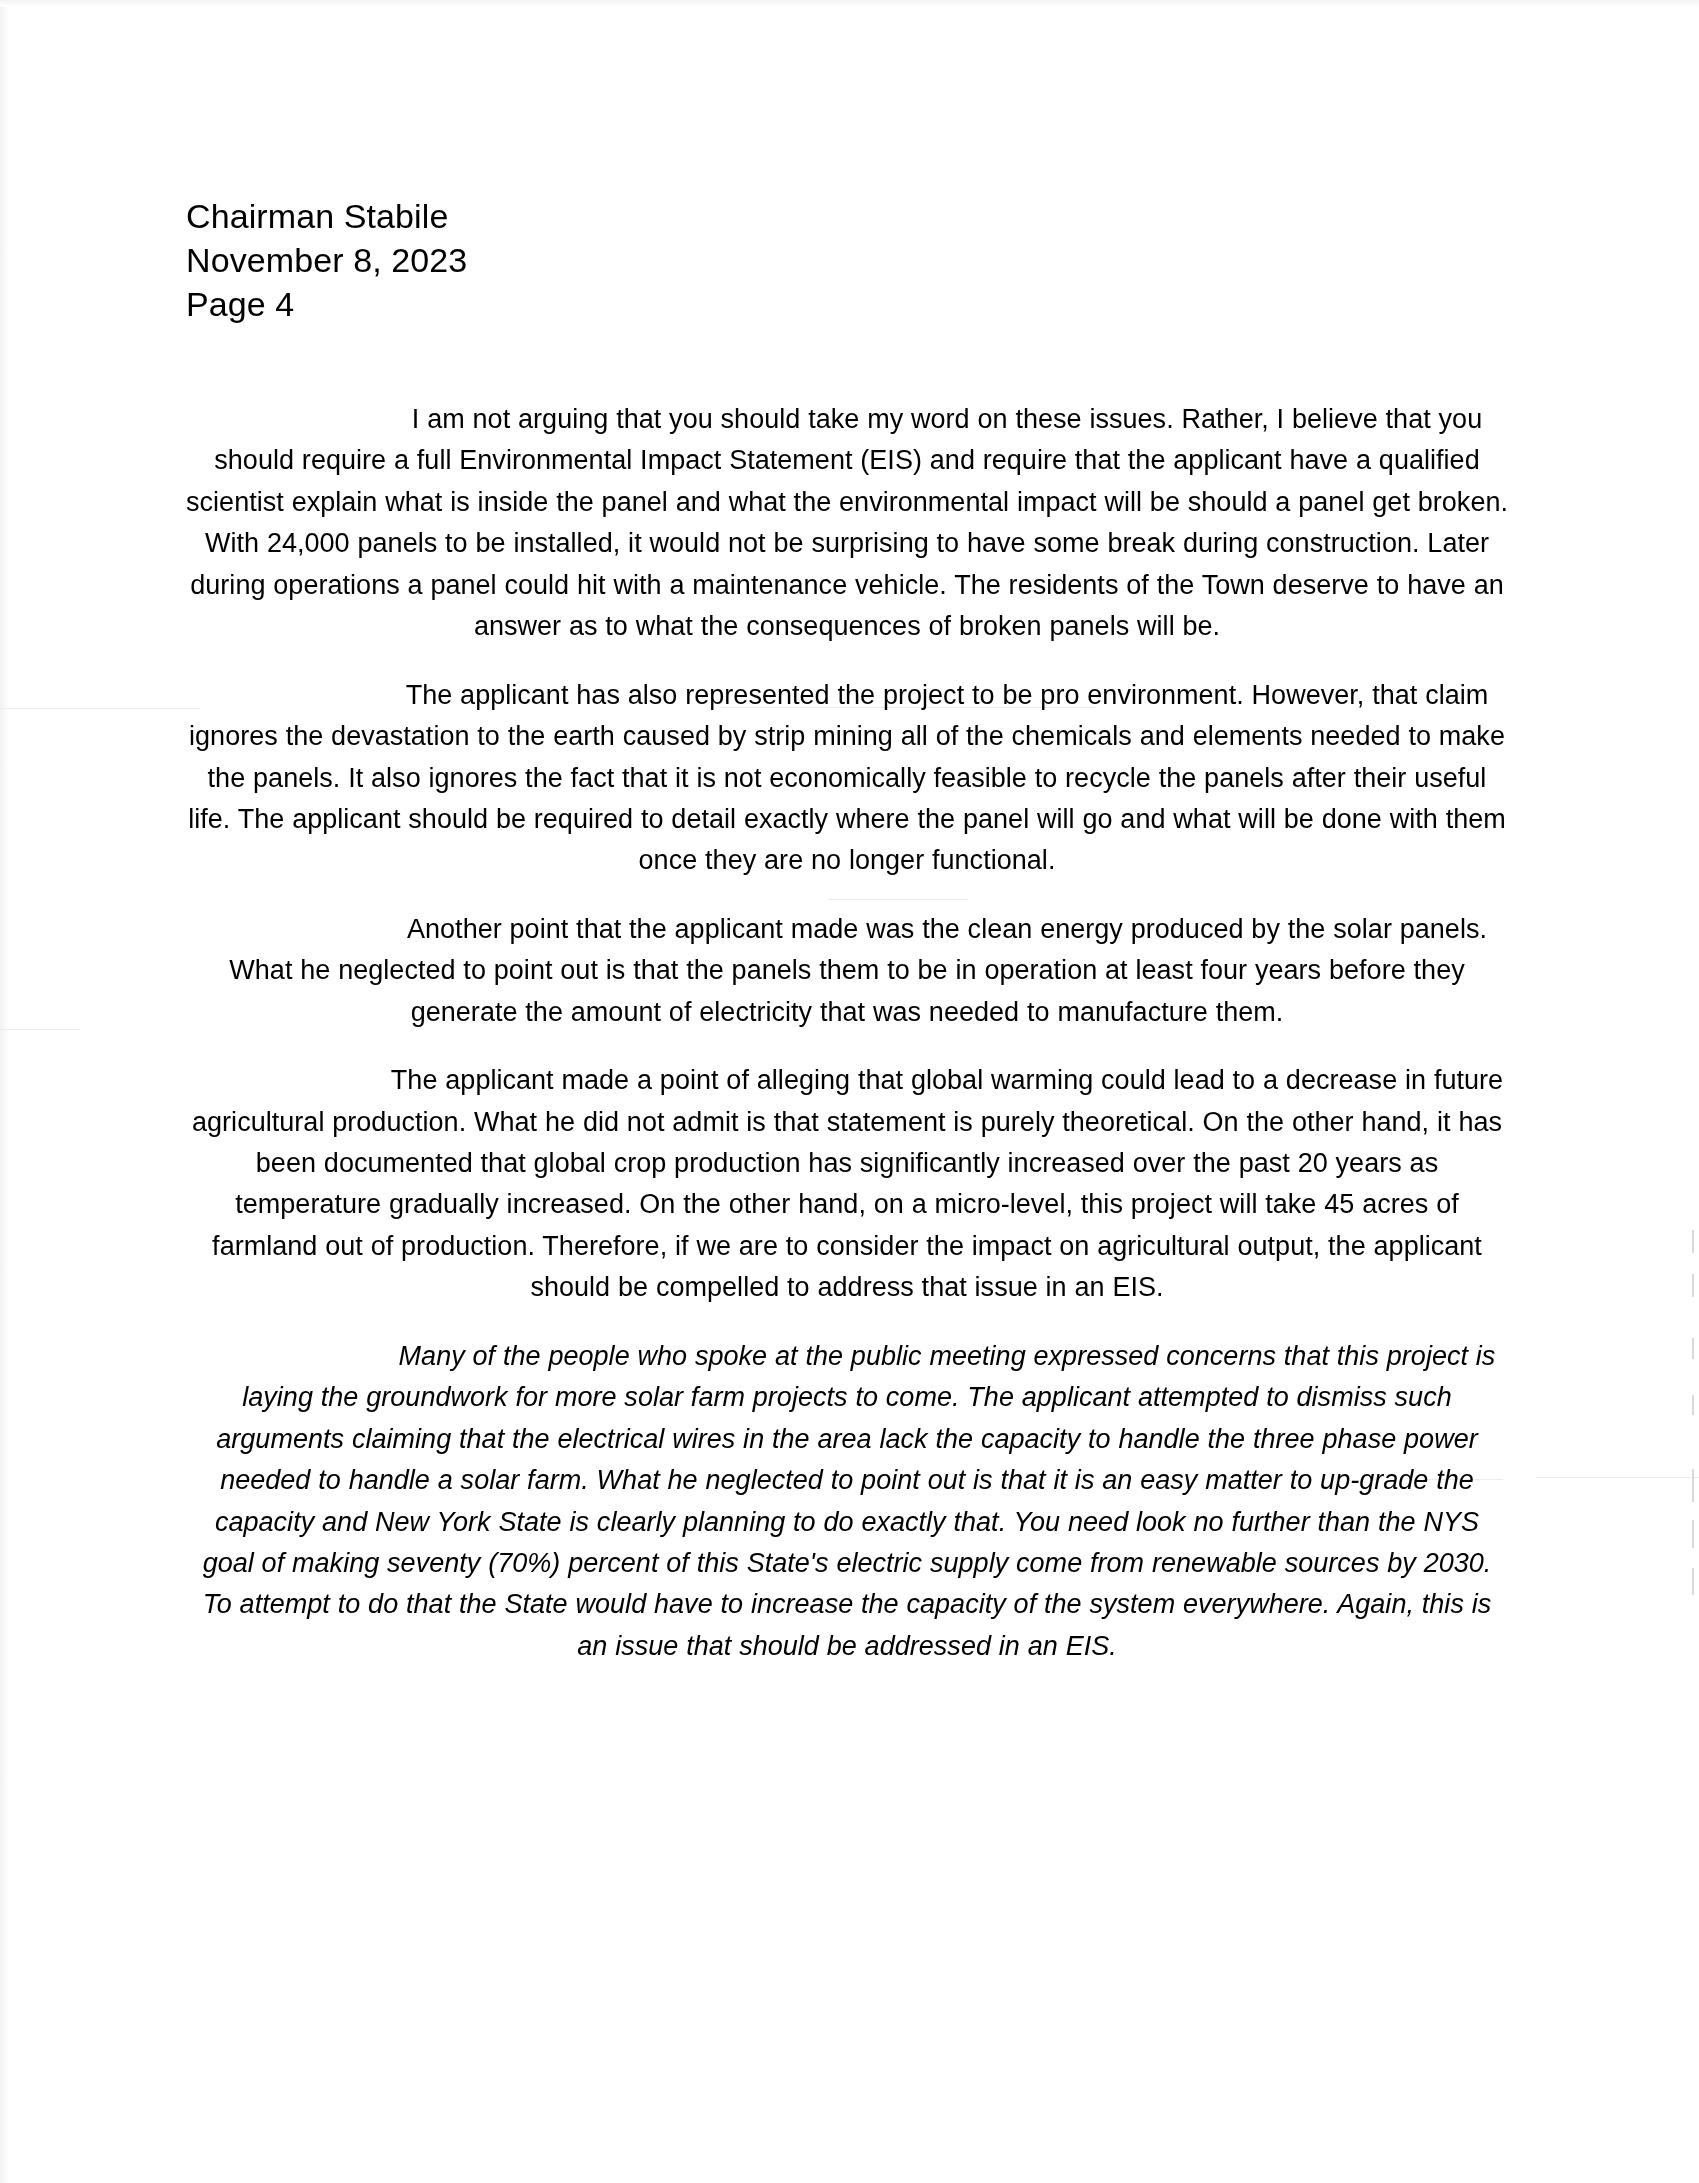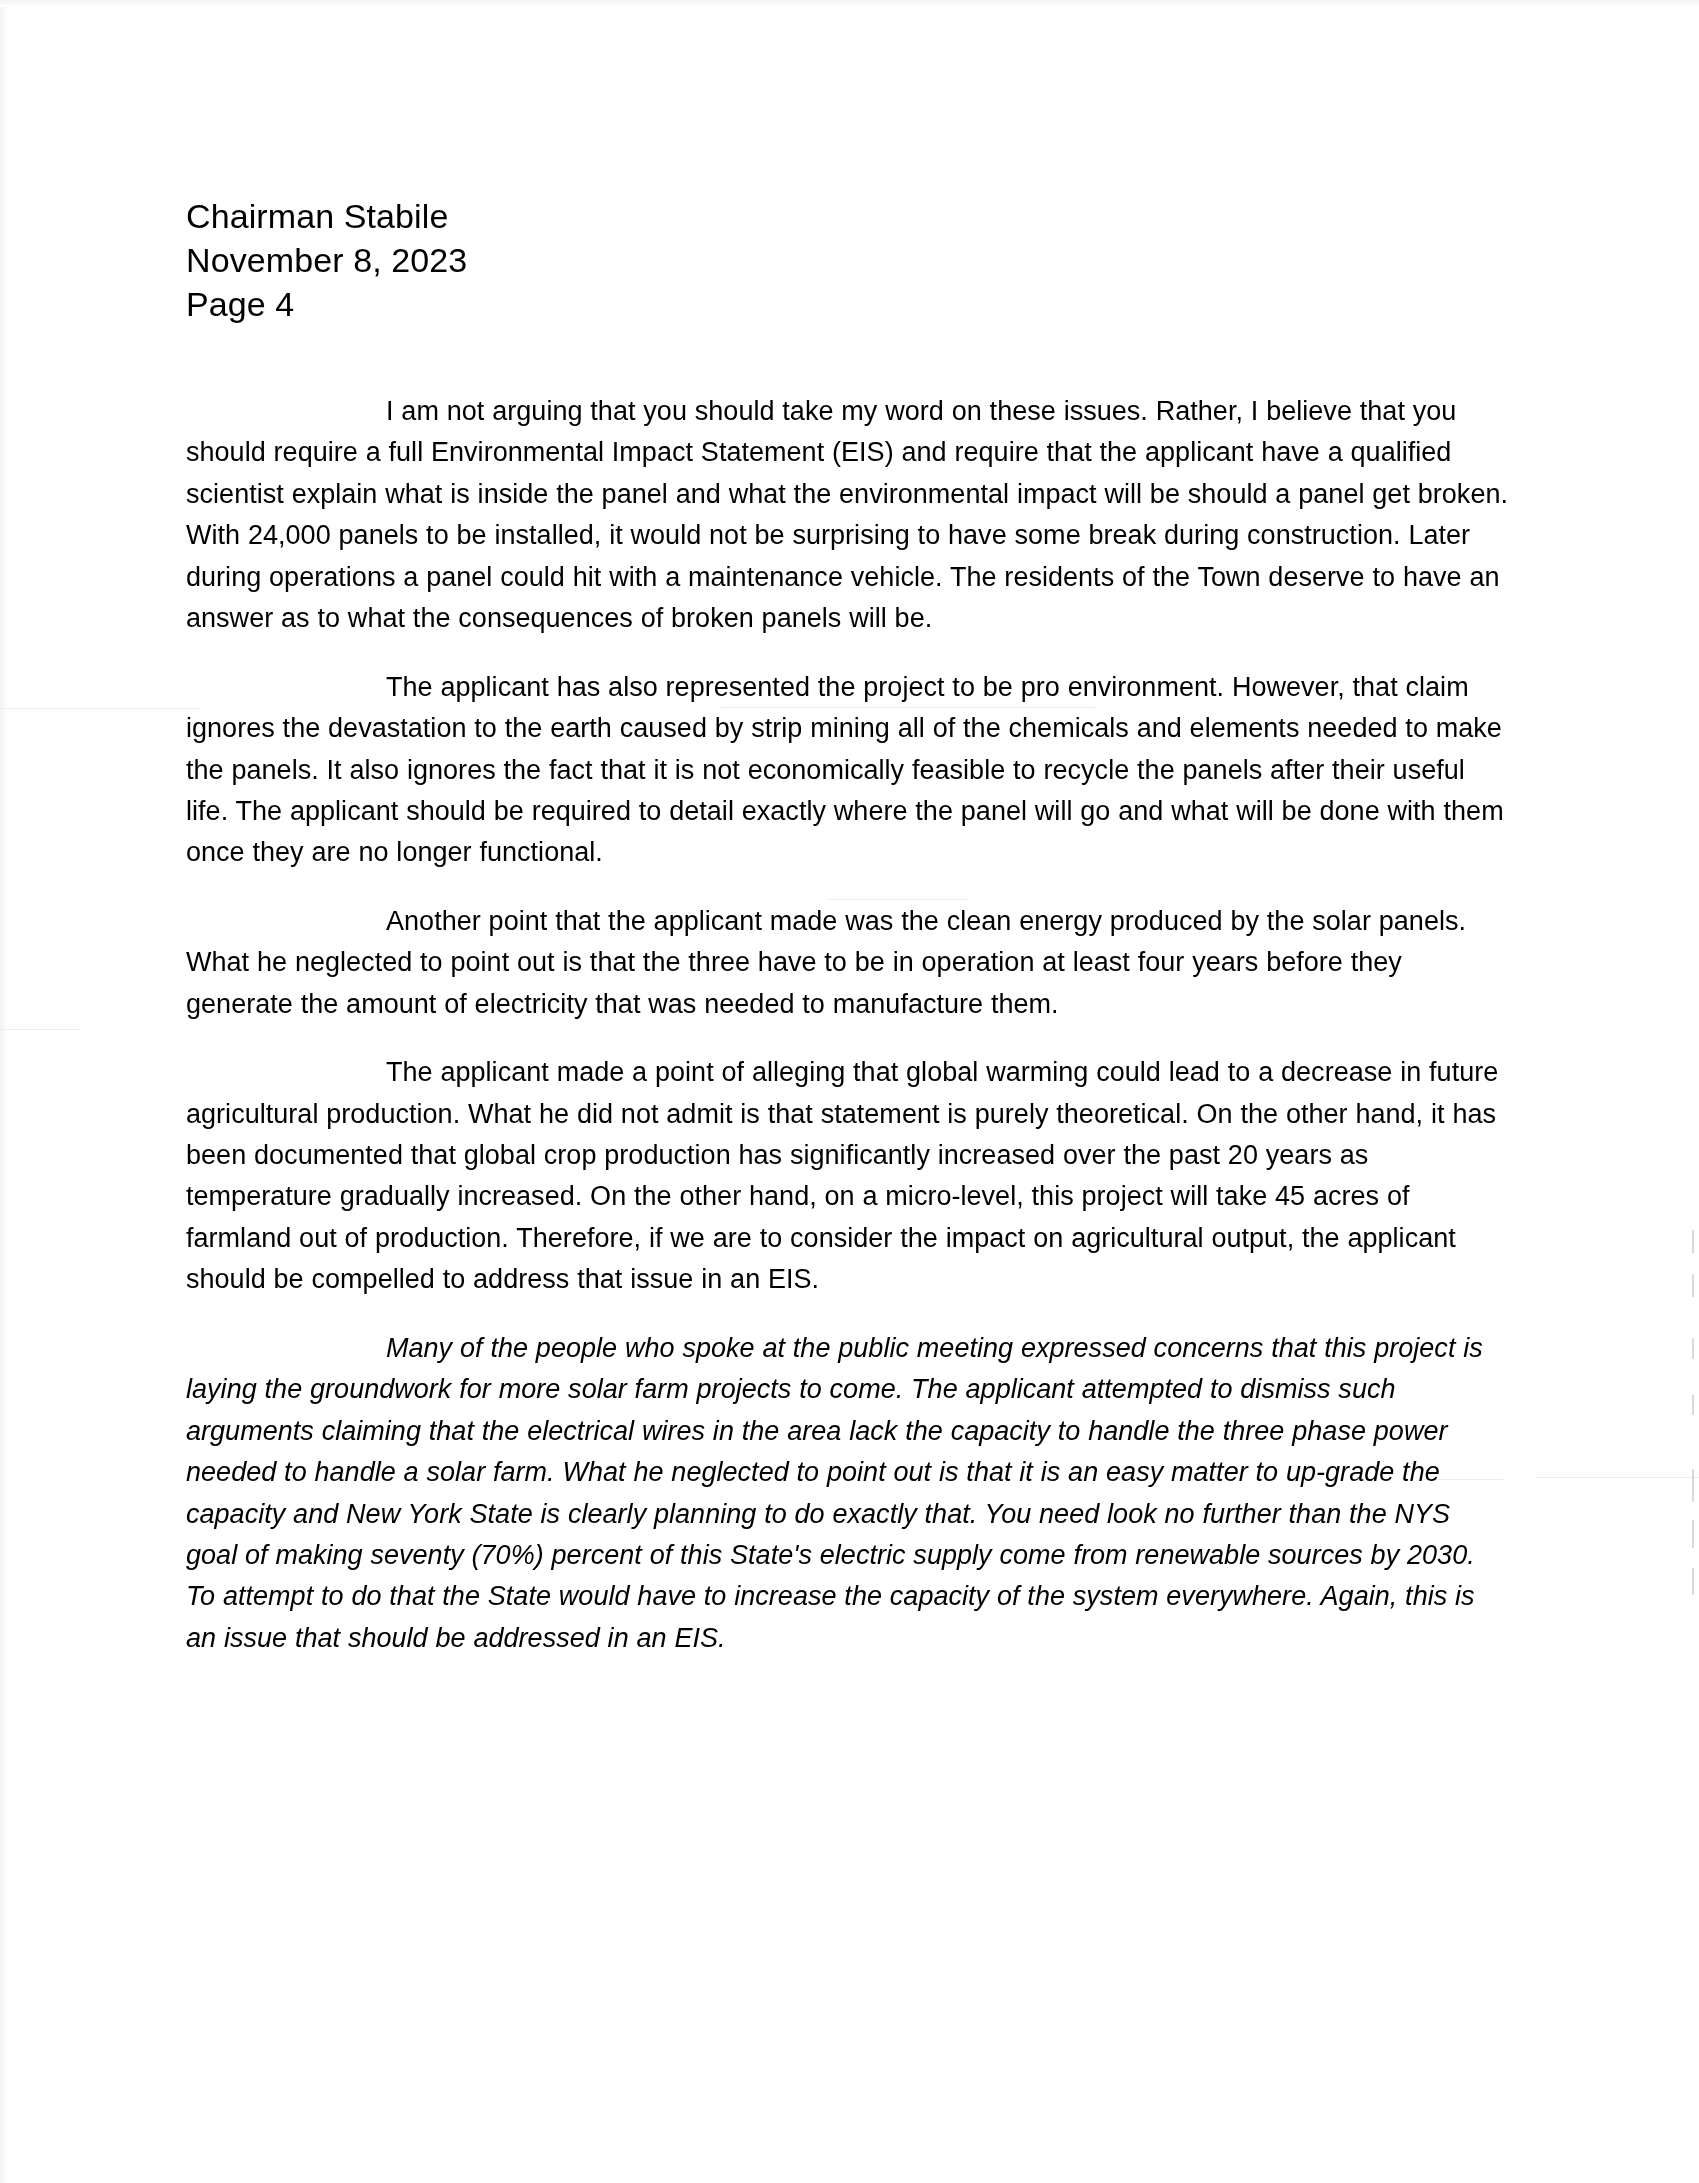--- a/index.html
+++ b/index.html
@@ -75,24 +75,24 @@
   .heading-line { white-space: pre; }
 
   .body-block {
     position: absolute;
     left: 186px;
     top: 387px;
     width: 1322px;
   }
 
   p.para {
-    margin: 4px 0 27px 0;
+    margin: 12px 0 27px 0;
     font-size: 27px;
     line-height: 1.535;
-    text-align: left;
+    text-align: center;
     text-indent: 200px;
     letter-spacing: 0.03px;
     word-spacing: 0.3px;
   }
   p.para:last-child { margin-bottom: 0; font-style: italic; }
 </style>
 </head>
 <body>
 
 <div class="page">
@@ -117,19 +117,19 @@
 
   <div class="heading-block">
     <div class="heading-line">Chairman Stabile</div>
     <div class="heading-line">November 8, 2023</div>
     <div class="heading-line">Page 4</div>
   </div>
 
   <div class="body-block">
     <p class="para">I am not arguing that you should take my word on these issues.  Rather, I believe that you should require a full Environmental Impact Statement (EIS) and require that the applicant have a qualified scientist explain what is inside the panel and what the environmental impact will be should a panel get broken.  With 24,000 panels to be installed, it would not be surprising to have some break during construction.  Later during operations a panel could hit with a maintenance vehicle.  The residents of the Town deserve to have an answer as to what the consequences of broken panels will be.</p>
     <p class="para">The applicant has also represented the project to be pro environment.  However, that claim ignores the devastation to the earth caused by strip mining all of the chemicals and elements needed to make the panels.  It also ignores the fact that it is not economically feasible to recycle the panels after their useful life.  The applicant should be required to detail exactly where the panel will go and what will be done with them once they are no longer functional.</p>
-    <p class="para">Another point that the applicant made was the clean energy produced by the solar panels.  What he neglected to point out is that the three have to be in operation at least four years before they generate the amount of electricity that was needed to manufacture them.</p>
+    <p class="para">Another point that the applicant made was the clean energy produced by the solar panels.  What he neglected to point out is that the panels them to be in operation at least four years before they generate the amount of electricity that was needed to manufacture them.</p>
     <p class="para">The applicant made a point of alleging that global warming could lead to a decrease in future agricultural production.  What he did not admit is that statement is purely theoretical.  On the other hand, it has been documented that global crop production has significantly increased over the past 20 years as temperature gradually increased.  On the other hand, on a micro-level, this project will take 45 acres of farmland out of production.  Therefore, if we are to consider the impact on agricultural output, the applicant should be compelled to address that issue in an EIS.</p>
     <p class="para">Many of the people who spoke at the public meeting expressed concerns that this project is laying the groundwork for more solar farm projects to come.  The applicant attempted to dismiss such arguments claiming that the electrical wires in the area lack the capacity to handle the three phase power needed to handle a solar farm.  What he neglected to point out is that it is an easy matter to up-grade the capacity and New York State is clearly planning to do exactly that.  You need look no further than the NYS goal of making seventy (70%) percent of this State's electric supply come from renewable sources by 2030.  To attempt to do that the State would have to increase the capacity of the system everywhere.  Again, this is an issue that should be addressed in an EIS.</p>
   </div>
 
 </div>
 
 
 </body></html>

